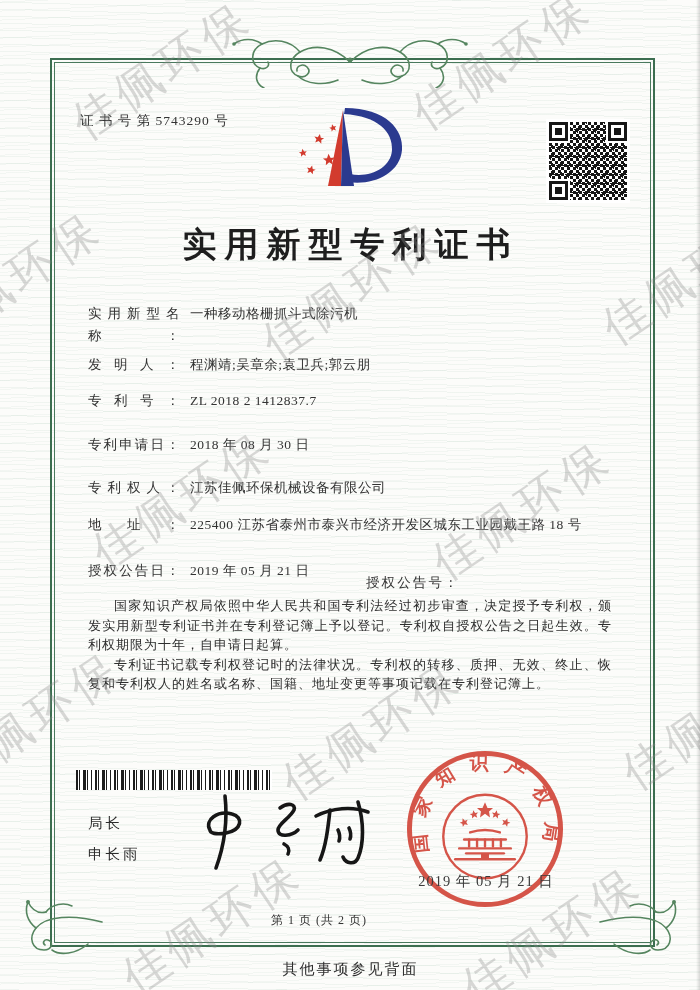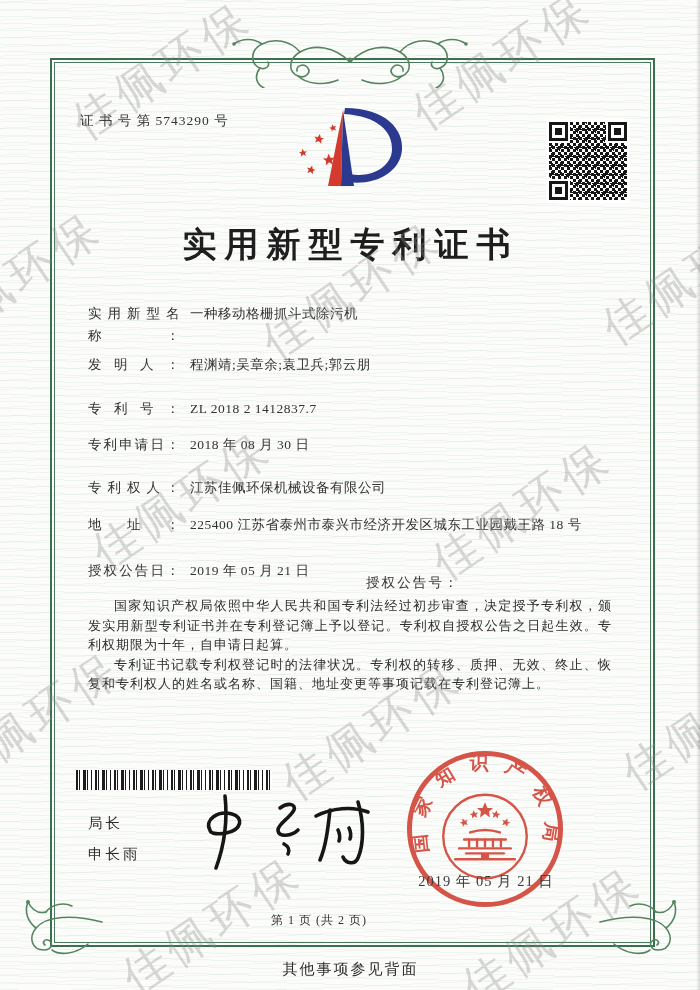--- a/index.html
+++ b/index.html
@@ -46,21 +46,21 @@
 
   .title { position:absolute; left:50px; top:222px; width:601px; text-align:center;
     font-size:34px; font-weight:600; letter-spacing:8px; color:#1e1e1e; }
 
   .field-row { position:absolute; left:88px; width:524px; display:flex;
     font-size:13.5px; letter-spacing:0.5px; line-height:22px; color:#333; }
   .flabel { flex:0 0 92px; text-align:justify; text-align-last:justify; }
   .fvalue { flex:1 1 auto; margin-left:10px; }
   .fvalue-fixed { flex:0 0 auto; margin-left:10px; min-width:150px; }
   .flabel2 { flex:0 0 92px; margin-left:26px; text-align:justify; text-align-last:justify;margin-top:12px; }
-  .r1 { top:303px; } .r2 { top:330px;margin-top:24px; } .r3 { top:398px; } .r4 { top:434px; }
+  .r1 { top:303px; } .r2 { top:330px;margin-top:24px; } .r3 { top:390px; } .r4 { top:434px; }
   .r5 { top:477px; } .r6 { top:514px; } .r7 { top:560px; }
 
   .body-text { position:absolute; left:88px; top:596px; width:524px;
     font-size:13px; line-height:19.5px; letter-spacing:1px; text-align:justify; color:#2e2e2e; }
   .body-text p { margin:0; text-indent:2em; }
 
   .barcode { position:absolute; left:76px; top:770px; width:196px; height:20px;
     background:repeating-linear-gradient(90deg,
       #1c1c1c 0 2px,#fff 2px 3px,#1c1c1c 3px 4px,#fff 4px 7px,#1c1c1c 7px 10px,
       #fff 10px 11px,#1c1c1c 11px 12px,#fff 12px 15px,#1c1c1c 15px 16px,#fff 16px 19px); }

